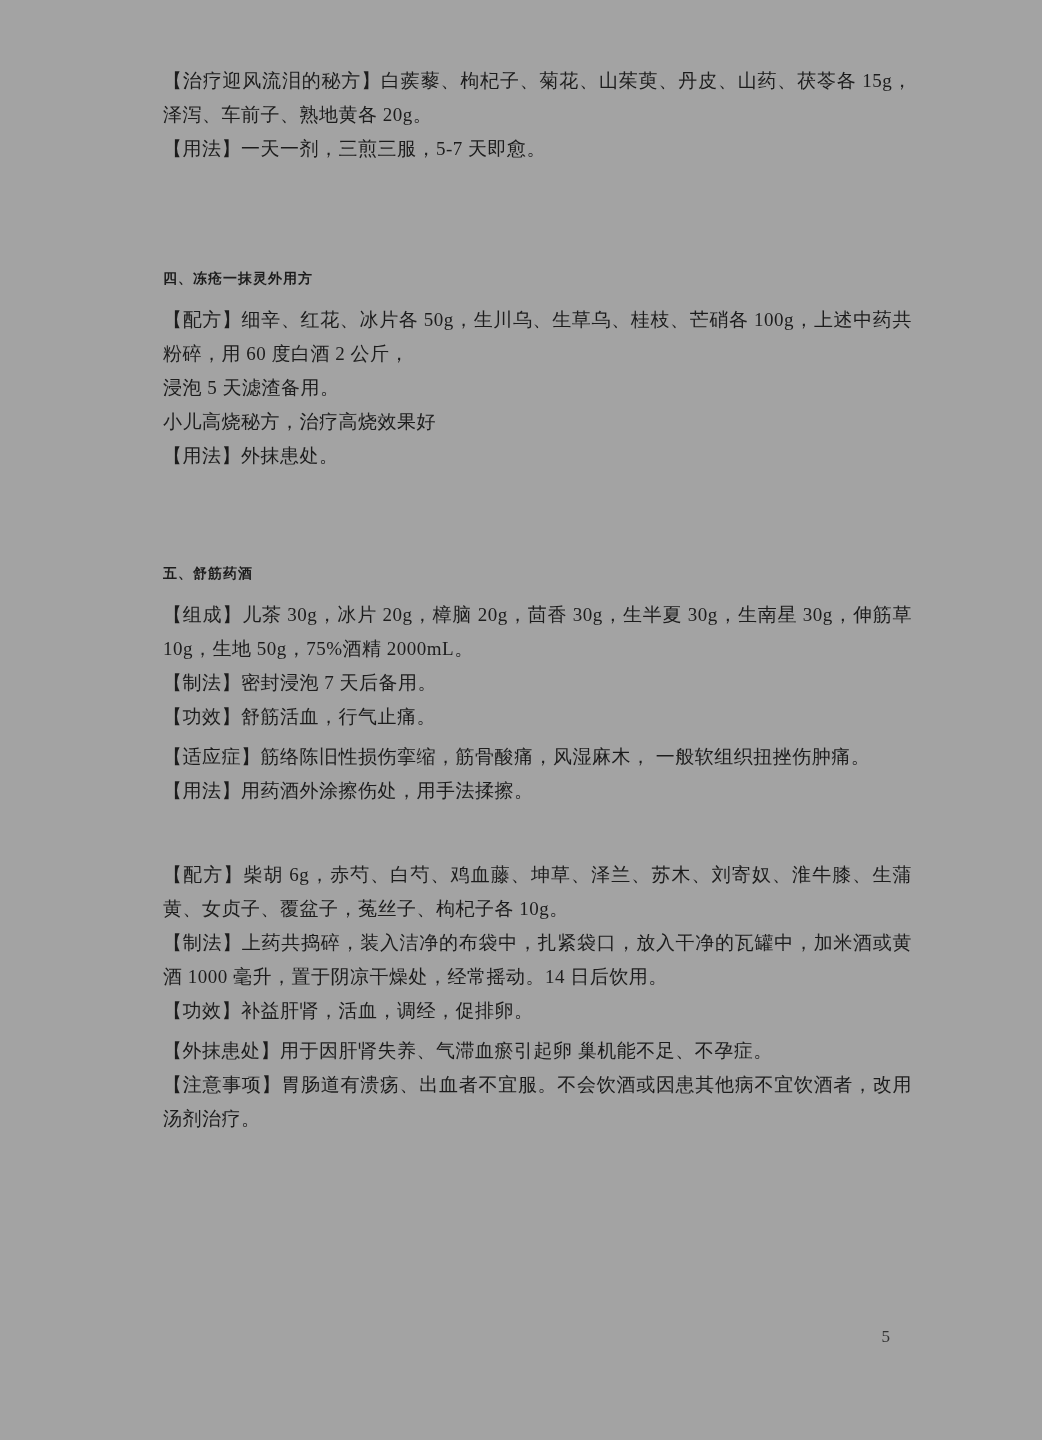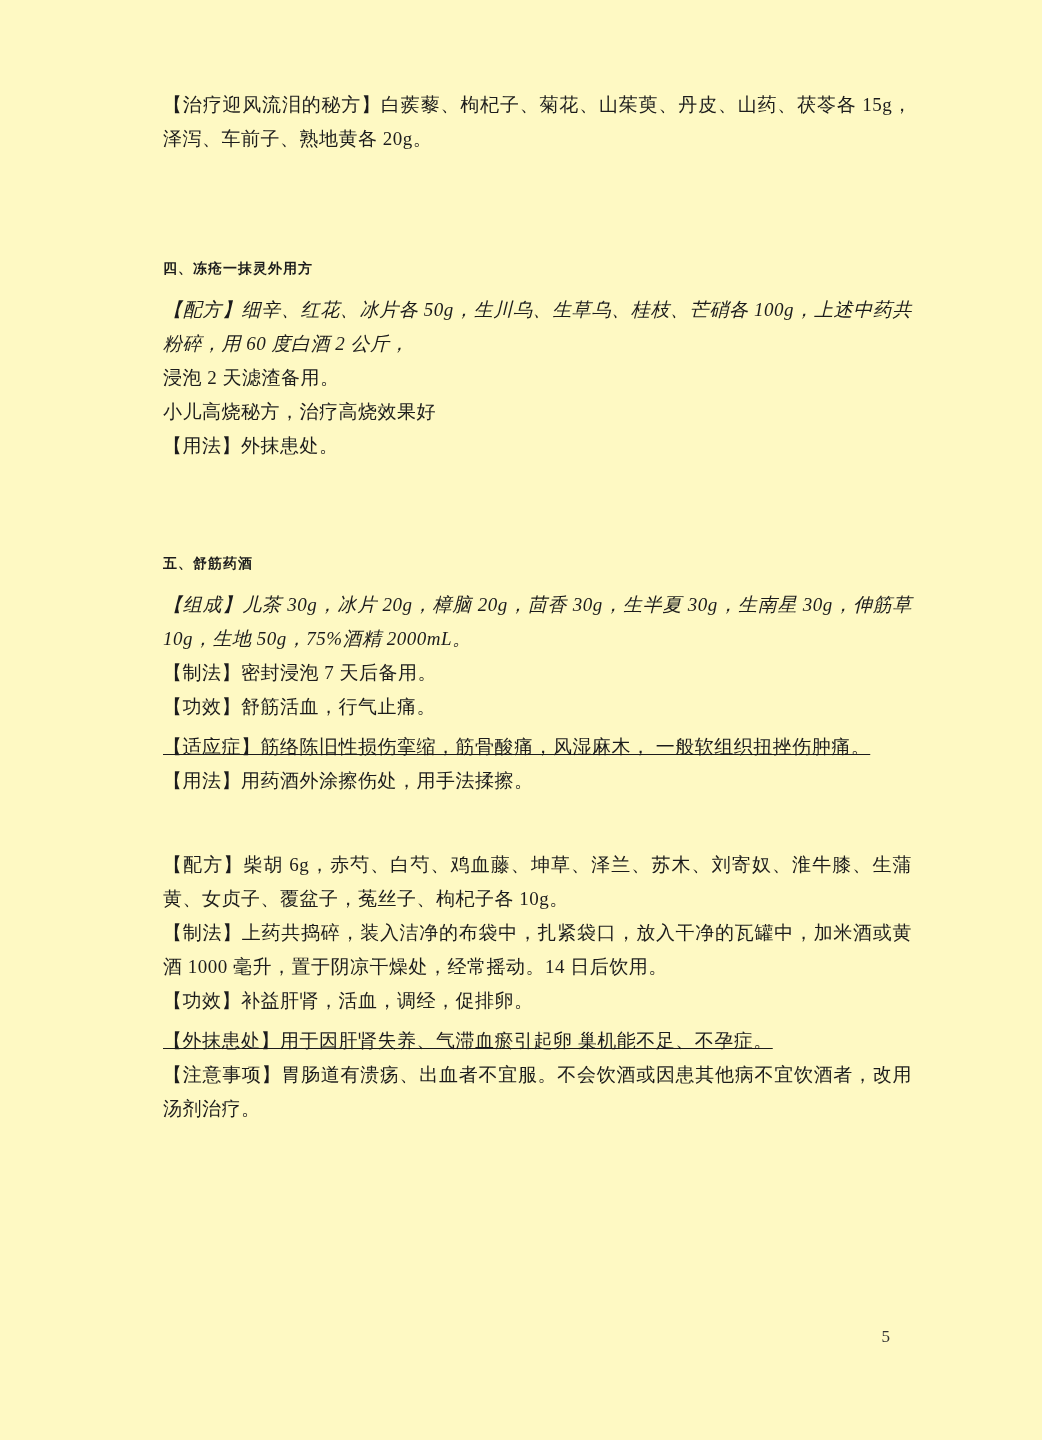--- a/index.html
+++ b/index.html
@@ -12,67 +12,68 @@
     height: 1440px;
     position: relative;
     font-family: "Liberation Serif", "DejaVu Serif", serif;
     color: #1c1c1c;
     overflow: hidden;
   }
   .doc-page {
     box-sizing: border-box;
     width: 1042px;
     height: 1440px;
-    padding: 88px 130px 0 163px;
-    background: #fef9c3;
+    padding: 64px 130px 0 163px;
+    background: #a3a3a3;
   }
   .para {
     margin: 0;
     font-size: 19px;
     line-height: 34px;
     text-align: justify;
     letter-spacing: 0.5px;
     word-break: break-all;
   }
   .heading {
     margin: 0;
     font-size: 14px;
     line-height: 34px;
     font-weight: bold;
     letter-spacing: 1px;
   }
   
   .gap-before-sec4   { margin-top: 96px; }
-  .gap-after-heading { margin-top: 7px; font-style: italic;  }
+  .gap-after-heading { margin-top: 7px;  }
   .gap-before-sec5   { margin-top: 84px; }
   .gap-before-sec6   { margin-top: 86px; }
   .gap-sec6-body     { margin-top: 50px; }
-  .mt-sm             { margin-top: 6px; text-decoration: underline;  }
+  .mt-sm             { margin-top: 6px;  }
   .page-footer {
     position: absolute;
     top: 1327px;
     right: 152px;
     font-size: 17px;
     line-height: 20px;
     color: #333333;
   }
 </style>
 </head>
 <body>
 
 <div class="doc-page">
 
   <section>
     <p class="para">【治疗迎风流泪的秘方】白蒺藜、枸杞子、菊花、山茱萸、丹皮、山药、茯苓各 15g，泽泻、车前子、熟地黄各 20g。</p>
+    <p class="para">【用法】一天一剂，三煎三服，5-7 天即愈。</p>
   </section>
 
   <section>
     <h2 class="heading gap-before-sec4">四、冻疮一抹灵外用方</h2>
     <p class="para gap-after-heading">【配方】细辛、红花、冰片各 50g，生川乌、生草乌、桂枝、芒硝各 100g，上述中药共粉碎，用 60 度白酒 2 公斤，</p>
-    <p class="para">浸泡 2 天滤渣备用。</p>
+    <p class="para">浸泡 5 天滤渣备用。</p>
     <p class="para">小儿高烧秘方，治疗高烧效果好</p>
     <p class="para">【用法】外抹患处。</p>
   </section>
 
   <section>
     <h2 class="heading gap-before-sec5">五、舒筋药酒</h2>
     <p class="para gap-after-heading">【组成】儿茶 30g，冰片 20g，樟脑 20g，茴香 30g，生半夏 30g，生南星 30g，伸筋草 10g，生地 50g，75%酒精 2000mL。</p>
     <p class="para">【制法】密封浸泡 7 天后备用。</p>
     <p class="para">【功效】舒筋活血，行气止痛。</p>
     <p class="para mt-sm">【适应症】筋络陈旧性损伤挛缩，筋骨酸痛，风湿麻木， 一般软组织扭挫伤肿痛。</p>

